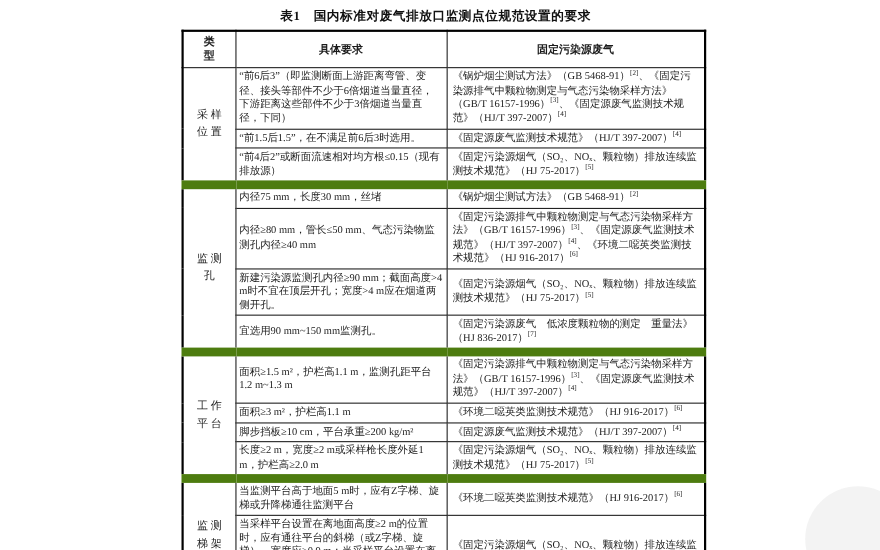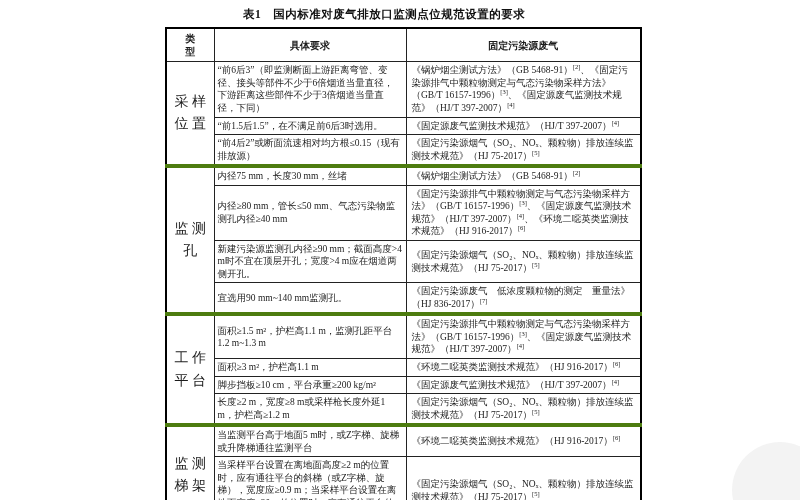--- a/index.html
+++ b/index.html
@@ -2,21 +2,21 @@
 <html><head>
 <meta charset="utf-8">
 <style>
   html,body{margin:0;padding:0;}
   body{
     width:800px;height:500px;background:#ffffff;position:relative;overflow:hidden;
     font-family:"Liberation Serif","DejaVu Serif",serif;color:#1c1c1c;
     -webkit-font-smoothing:antialiased;
   }
   .doc-title{
-    position:absolute;left:124px;top:7px;width:520px;
+    position:absolute;left:136px;top:7px;width:520px;
     text-align:center;font-weight:bold;font-size:11.5px;letter-spacing:.5px;
     color:#111;
   }
   table.std-table{
     position:absolute;left:165px;top:27px;width:475px;
     border-collapse:collapse;table-layout:fixed;
     border:2px solid #000;
     font-size:9.5px;line-height:1.32;
   }
   table.std-table col.c-type{width:48px;}
@@ -25,26 +25,26 @@
   table.std-table th,table.std-table td{
     border:1px solid #222;
     vertical-align:middle;
     color:#1c1c1c;
   }
   thead th{
     font-weight:bold;font-size:10px;
     padding:3px 14px;background:#fff;
   }
   th.type-cell{
-    font-weight:normal;text-align:center;font-size:14px;
+    font-weight:normal;text-align:center;font-size:10px;
     padding:2px 7px;line-height:1.6;
   }
   td.req-cell{padding:2px 3px;text-align:left;}
   td.std-cell{padding:2px 5px;text-align:left;}
-  tr.group-start th,tr.group-start td{border-top:4px solid #4d7c0f;margin-top:44px;}
+  tr.group-start th,tr.group-start td{border-top:8px solid #4d7c0f;margin-top:44px;}
   td.std-cell sup{font-size:6.5px;vertical-align:super;line-height:0;}
   .watermark{
     position:absolute;right:-28px;bottom:-38px;width:96px;height:96px;
     border-radius:50%;background:#ededed;opacity:.65;
   }
 </style>
 </head>
 <body>
 
 <div class="doc-title">表1　国内标准对废气排放口监测点位规范设置的要求</div>
@@ -83,43 +83,43 @@
       </tr>
       <tr>
         <td class="req-cell">内径≥80 mm，管长≤50 mm、气态污染物监测孔内径≥40 mm</td>
         <td class="std-cell">《固定污染源排气中颗粒物测定与气态污染物采样方法》（GB/T 16157-1996）<sup>[3]</sup>、《固定源废气监测技术规范》（HJ/T 397-2007）<sup>[4]</sup>、《环境二噁英类监测技术规范》（HJ 916-2017）<sup>[6]</sup></td>
       </tr>
       <tr>
         <td class="req-cell">新建污染源监测孔内径≥90 mm；截面高度&gt;4 m时不宜在顶层开孔；宽度&gt;4 m应在烟道两侧开孔。</td>
         <td class="std-cell">《固定污染源烟气（SO₂、NOₓ、颗粒物）排放连续监测技术规范》（HJ 75-2017）<sup>[5]</sup></td>
       </tr>
       <tr>
-        <td class="req-cell">宜选用90 mm~140 mm监测孔。</td>
+        <td class="req-cell">宜选用90 mm~150 mm监测孔。</td>
         <td class="std-cell">《固定污染源废气　低浓度颗粒物的测定　重量法》（HJ 836-2017）<sup>[7]</sup></td>
       </tr>
       <tr class="group-start">
         <th class="type-cell" rowspan="4">工 作 平 台</th>
         <td class="req-cell">面积≥1.5 m²，护栏高1.1 m，监测孔距平台1.2 m~1.3 m</td>
         <td class="std-cell">《固定污染源排气中颗粒物测定与气态污染物采样方法》（GB/T 16157-1996）<sup>[3]</sup>、《固定源废气监测技术规范》（HJ/T 397-2007）<sup>[4]</sup></td>
       </tr>
       <tr>
         <td class="req-cell">面积≥3 m²，护栏高1.1 m</td>
         <td class="std-cell">《环境二噁英类监测技术规范》（HJ 916-2017）<sup>[6]</sup></td>
       </tr>
       <tr>
         <td class="req-cell">脚步挡板≥10 cm，平台承重≥200 kg/m²</td>
         <td class="std-cell">《固定源废气监测技术规范》（HJ/T 397-2007）<sup>[4]</sup></td>
       </tr>
       <tr>
-        <td class="req-cell">长度≥2 m，宽度≥8 m或采样枪长度外延1 m，护栏高≥1.2 m</td>
+        <td class="req-cell">长度≥2 m，宽度≥2 m或采样枪长度外延1 m，护栏高≥2.0 m</td>
         <td class="std-cell">《固定污染源烟气（SO₂、NOₓ、颗粒物）排放连续监测技术规范》（HJ 75-2017）<sup>[5]</sup></td>
       </tr>
       <tr class="group-start">
         <th class="type-cell" rowspan="2">监 测 梯 架</th>
-        <td class="req-cell">当监测平台高于地面5 m时，或Z字梯、旋梯或升降梯通往监测平台</td>
+        <td class="req-cell">当监测平台高于地面5 m时，应有Z字梯、旋梯或升降梯通往监测平台</td>
         <td class="std-cell">《环境二噁英类监测技术规范》（HJ 916-2017）<sup>[6]</sup></td>
       </tr>
       <tr>
         <td class="req-cell">当采样平台设置在离地面高度≥2 m的位置时，应有通往平台的斜梯（或Z字梯、旋梯），宽度应≥0.9 m；当采样平台设置在离地面高度≥20 m的位置时，应有通往平台的升降梯</td>
         <td class="std-cell">《固定污染源烟气（SO₂、NOₓ、颗粒物）排放连续监测技术规范》（HJ 75-2017）<sup>[5]</sup></td>
       </tr>
     </tbody>
 </table>
 
 <div class="watermark"></div>

